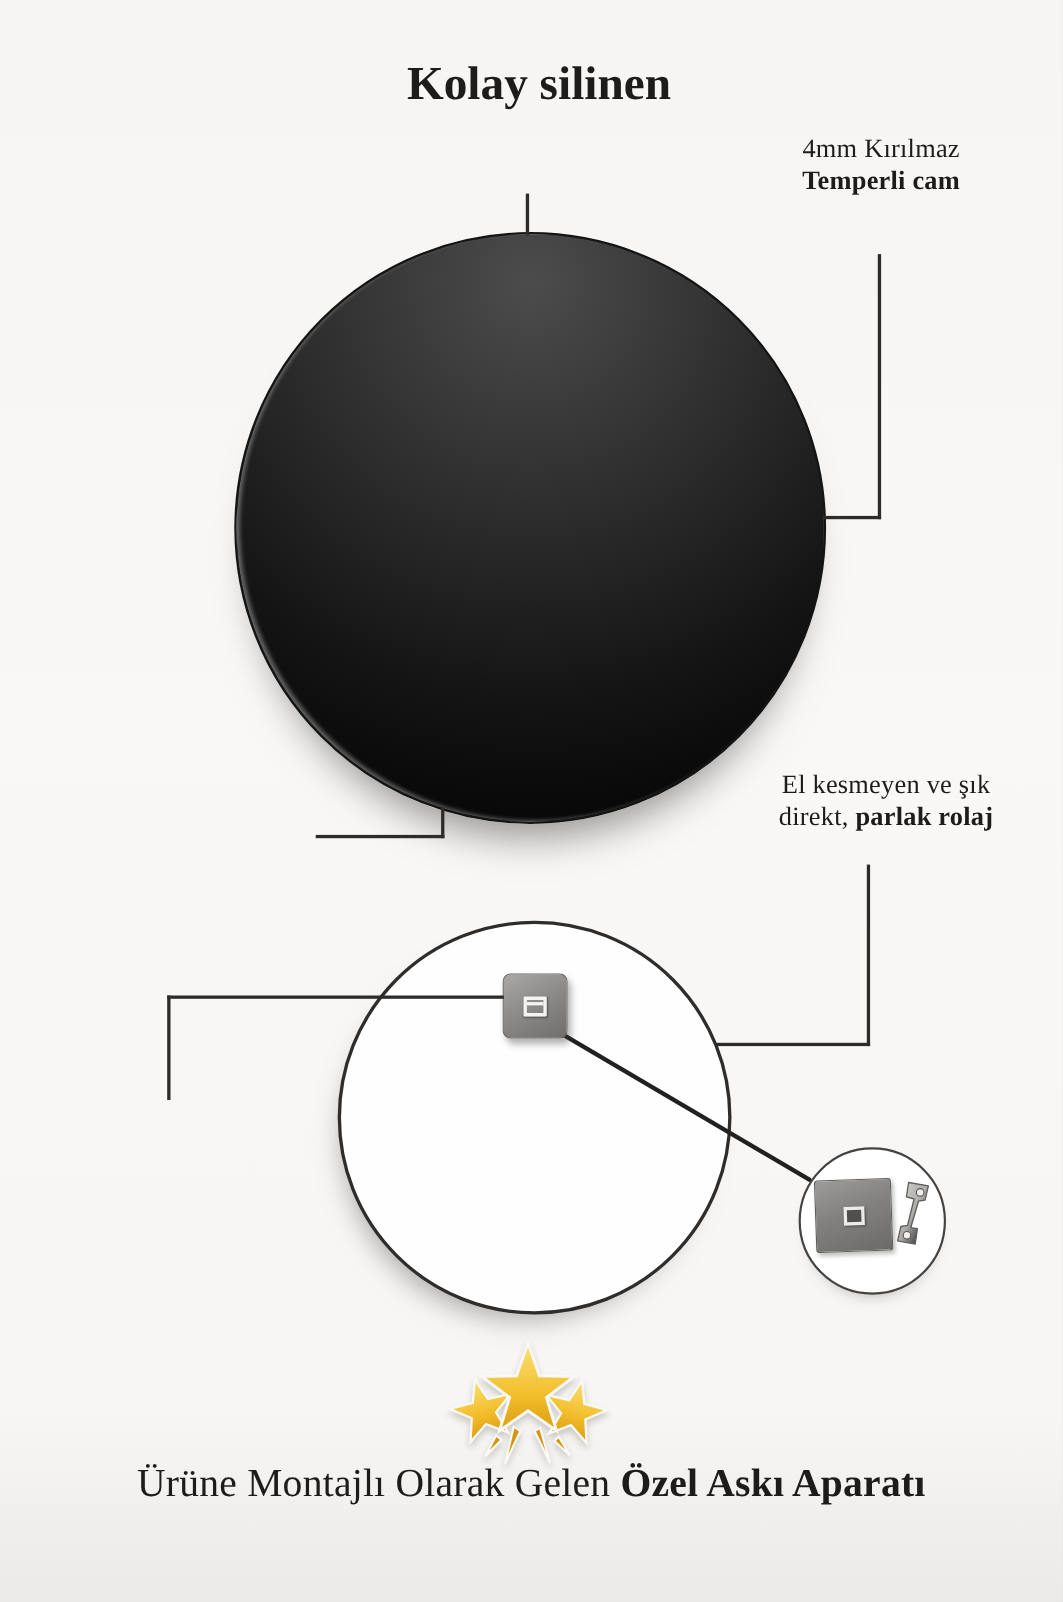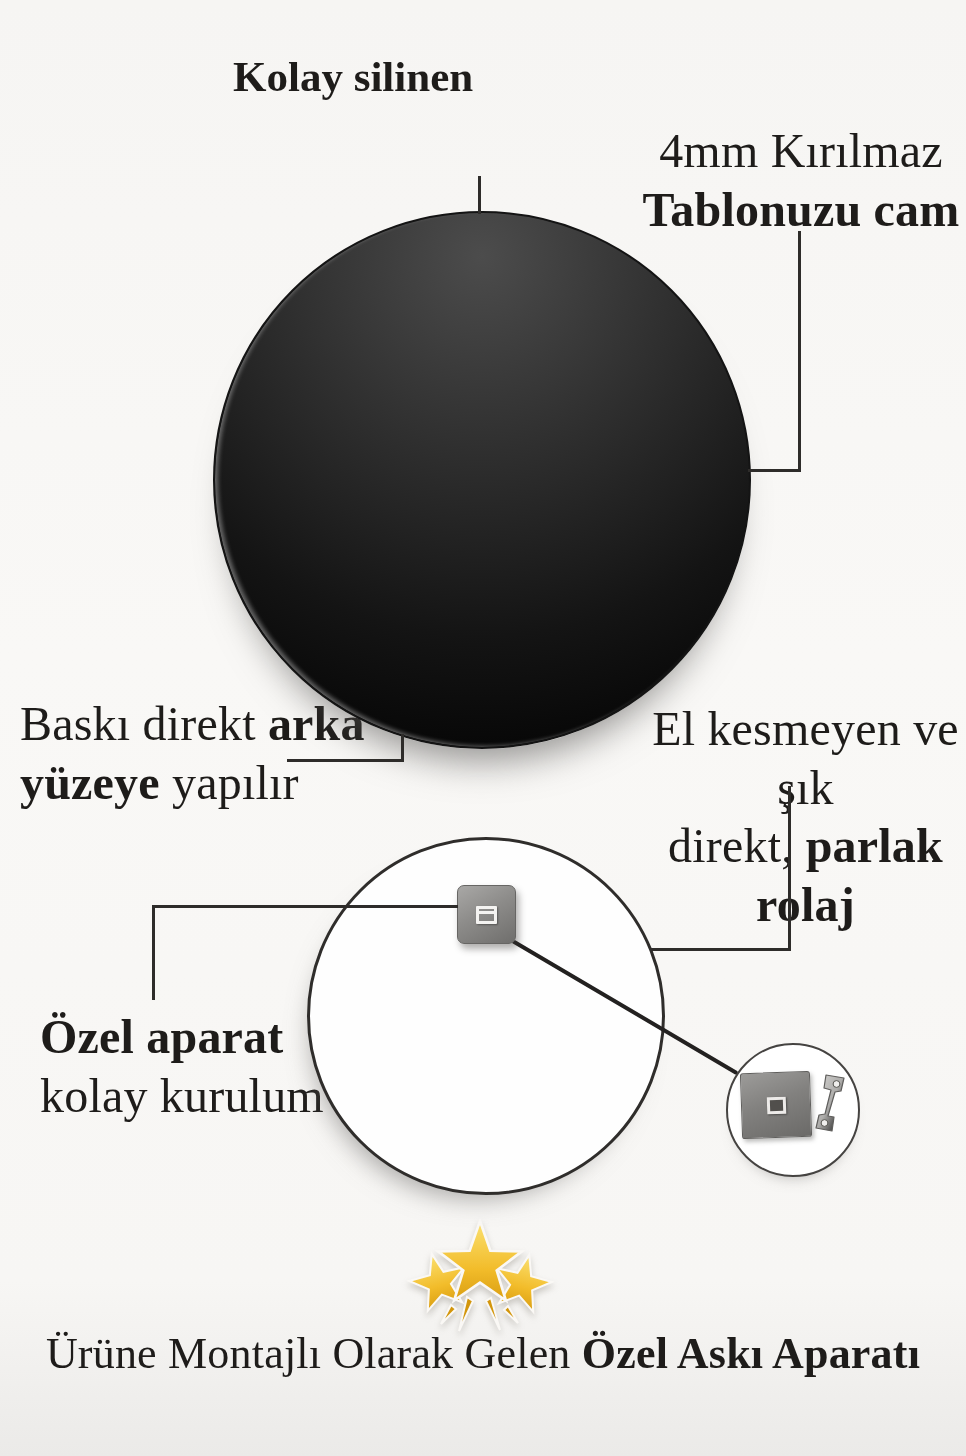--- a/index.html
+++ b/index.html
@@ -1,26 +1,26 @@
 <!DOCTYPE html>
 <html><head>
 <meta charset="utf-8">
 <style>
   html,body{margin:0;padding:0;background:#e8e7e5;}
   .canvas{
     position:relative;width:966px;height:1456px;overflow:hidden;
     background:linear-gradient(180deg,#f6f5f3 0%,#f9f8f6 45%,#f7f6f4 88%,#ebeae8 100%);
     font-family:"Liberation Serif","DejaVu Serif",serif;color:#1e1c1a;
   }
-  .label{position:absolute;font-size:48px;line-height:1.22;letter-spacing:.2px;}
+  .label{position:absolute;font-size:24px;line-height:1.22;letter-spacing:.2px;}
   .b{font-weight:bold;}
   .center{text-align:center;}
   .connector{position:absolute;background:#2e2c2a;z-index:6;}
 
-  .title{position:absolute;left:233px;top:52px;width:514px;
+  .title{position:absolute;left:233px;top:52px;width:514px;text-align:center;
          font-size:43px;line-height:1.18;}
   .title .t1{font-weight:bold;display:block;}
   .title .t2{display:block;}
 
   .label-tempered{left:640px;top:122px;width:322px;}
   .label-print{left:20px;top:695px;}
   .label-edge{left:645px;top:700px;width:321px;}
   .label-mount{left:40px;top:1008px;}
 
   .c-title  {left:478px;top:176px;width:3px;height:38px;}
@@ -73,47 +73,43 @@
     display:flex;align-items:center;justify-content:center;
   }
   .buckle2{width:13px;height:11px;border:3px solid #edebe9;background:#514f4c;
            box-shadow:1px 1px 2px rgba(0,0,0,.4);}
   .clip{position:absolute;left:85px;top:28px;}
 
   .stars{position:absolute;left:403px;top:1215px;z-index:2;
          filter:drop-shadow(0 4px 3px rgba(140,135,125,.4));}
 
   .footer{position:absolute;left:0;top:1326px;width:966px;text-align:center;
-          font-size:44px;line-height:1.25;letter-spacing:.2px;}
+          font-size:36px;line-height:1.25;letter-spacing:.2px;}
   .footer .f2{display:block;}
 </style>
 </head>
 <body>
 
 <div class="canvas">
 
   <div class="title">
     <span class="t1">Kolay silinen</span>
   </div>
 
   <div class="connector c-title"></div>
 
   <div class="black-circle"></div>
 
   <div class="label center label-tempered">
     <span>4mm Kırılmaz</span><br>
-    <span class="b">Tablonuzu cam</span>
+    <span class="b">Temperli cam</span>
   </div>
   <div class="connector c-right-v"></div>
   <div class="connector c-right-h"></div>
 
-  <div class="label label-print">
-    <span>Baskı direkt </span><span class="b">arka</span><br>
-    <span class="b">yüzeye</span><span> yapılır</span>
-  </div>
   <div class="connector c-print-h"></div>
   <div class="connector c-print-v"></div>
 
   <div class="label center label-edge">
     <span>El kesmeyen ve şık</span><br>
     <span>direkt, </span><span class="b">parlak rolaj</span>
   </div>
   <div class="connector c-edge-v"></div>
   <div class="connector c-edge-h"></div>
 
@@ -137,24 +133,20 @@
           <stop offset="1" stop-color="#87868..4" stop-opacity="1"></stop>
           <stop offset="1" stop-color="#878684"></stop>
         </linearGradient>
       </defs>
       <path d="M13 2 L31 5 L28 18 L22 19 L15 43 L21 44 L19 58 L3 55 L6 42 L12 41 L18 17 L11 15 Z" fill="url(#mg)" stroke="#5f5e5c" stroke-width="1.2" stroke-linejoin="round"></path>
       <circle cx="23.5" cy="11" r="3.4" fill="#f0efed" stroke="#55544f" stroke-width="1"></circle>
       <circle cx="11.5" cy="50" r="3.4" fill="#f0efed" stroke="#55544f" stroke-width="1"></circle>
     </svg>
   </div>
 
-  <div class="label label-mount">
-    <span class="b">Özel aparat</span><br>
-    <span>kolay kurulum</span>
-  </div>
 
   <svg class="stars" width="154" height="120" viewBox="0 0 154 120">
     <defs>
       <linearGradient id="gold" x1="0" y1="-1" x2="0" y2="1" gradientUnits="userSpaceOnUse">
         <stop offset="0" stop-color="#fbe172"></stop>
         <stop offset="0.55" stop-color="#f2bc2a"></stop>
         <stop offset="1" stop-color="#d3960c"></stop>
       </linearGradient>
       <path id="star5" d="M0,-1 L0.235,-0.324 L0.951,-0.309 L0.38,0.124 L0.588,0.809 L0,0.4 L-0.588,0.809 L-0.38,0.124 L-0.951,-0.309 L-0.235,-0.324 Z"></path>
     </defs>

